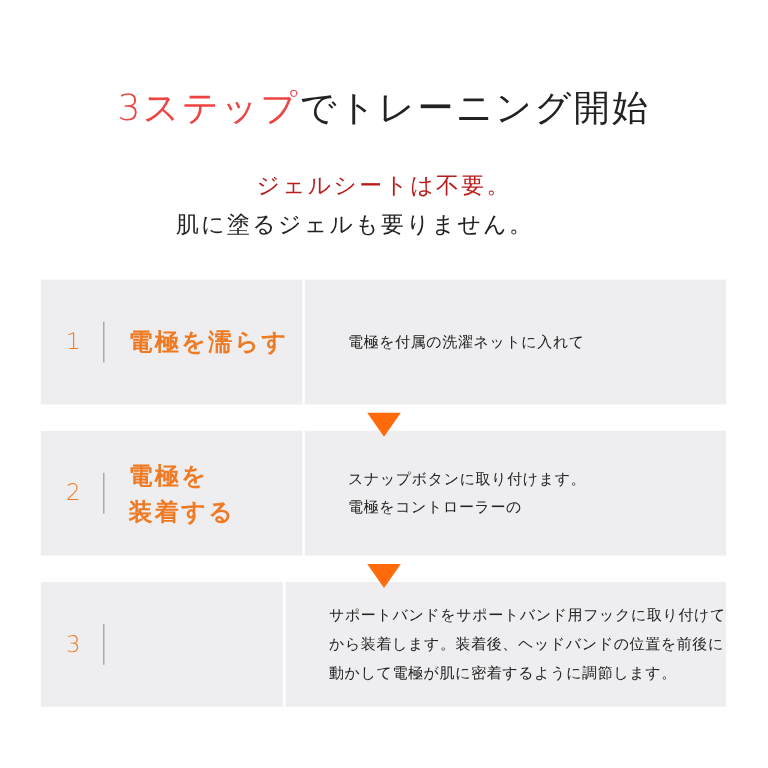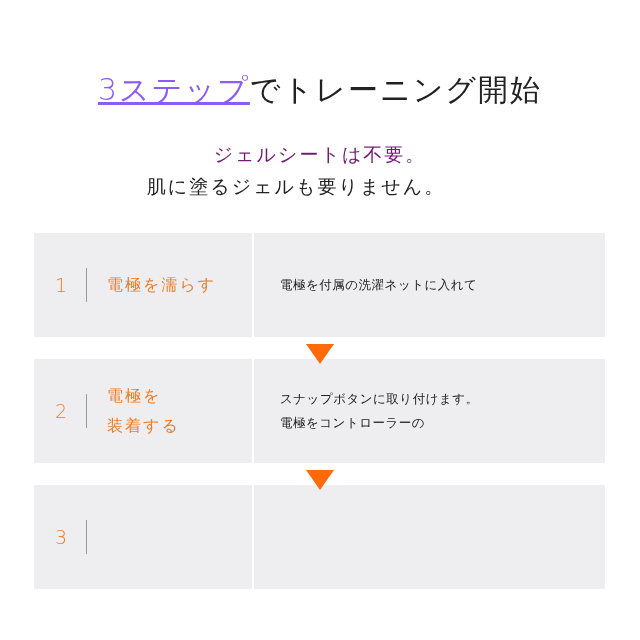--- a/index.html
+++ b/index.html
@@ -4,24 +4,24 @@
 <style>
   html, body { margin: 0; padding: 0; }
   body {
     width: 640px; height: 640px; background: #ffffff; position: relative; overflow: hidden;
     font-family: "DejaVu Sans", "Liberation Sans", sans-serif; color: #222222;
   }
   .title {
     position: absolute; top: 70px; left: 0; width: 640px; text-align: center;
     font-size: 30px; font-weight: 300; letter-spacing: 2px; color: #222;
   }
-  .title .accent { color: #8b5cf6; text-decoration: underline; }
+  .title .accent { color: #ef4444; }
   .sub1 {
     position: absolute; top: 142px; left: 0; width: 640px; text-align: center;
-    font-size: 19px; letter-spacing: 2px; color: #701a75;
+    font-size: 19px; letter-spacing: 2px; color: #b91c1c;
   }
   .sub2 {
     position: absolute; top: 174px; left: 0; width: 592px; text-align: center;
     font-size: 19px; letter-spacing: 2px; color: #222;
   }
   .panel {
     position: absolute; left: 34px; width: 571px; height: 104px;
     background: #eeeef0; display: flex;
   }
   .panel .left {
@@ -31,25 +31,26 @@
   .panel .num {
     position: absolute; left: 21px; top: 50%; transform: translateY(-50%);
     font-size: 19px; color: #f07a22; font-weight: 300;
   }
   .panel .sep {
     position: absolute; left: 52px; top: 50%; transform: translateY(-50%);
     width: 1px; height: 34px; background: #9a9a9a;
   }
   .panel .head {
     position: absolute; left: 73px; top: 50%; transform: translateY(-50%);
-    font-size: 16px; color: #f07a22; letter-spacing: 2px; line-height: 30px;
+    font-size: 20px; color: #f07a22; letter-spacing: 2px; line-height: 30px;
     white-space: pre-line;
+    font-weight: bold;
   }
   .panel .right {
-    flex: 1; display: flex; align-items: center; padding-left: 26px;
+    flex: 1; display: flex; align-items: center; padding-left: 36px;
   }
   .panel .desc {
     font-size: 12.5px; line-height: 24px; color: #222; letter-spacing: 0.5px;
   }
   .panel .desc div { white-space: nowrap; }
   .arrow {
     position: absolute; left: 306px; width: 0; height: 0;
     border-left: 14px solid transparent; border-right: 14px solid transparent;
     border-top: 20px solid #ff6a0a;
   }
@@ -89,16 +90,23 @@
       <div>電極をコントローラーの</div>
     </div>
   </div>
 </div>
 
 <div class="panel" style="top:485px;">
   <div class="left">
     <span class="num">3</span>
     <span class="sep"></span>
   </div>
+  <div class="right">
+    <div class="desc">
+      <div>サポートバンドをサポートバンド用フックに取り付けて</div>
+      <div>から装着します。装着後、ヘッドバンドの位置を前後に</div>
+      <div>動かして電極が肌に密着するように調節します。</div>
+    </div>
+  </div>
 </div>
 
 <div class="arrow" style="top:344px;"></div>
 <div class="arrow" style="top:470px;"></div>
 
 </body></html>

